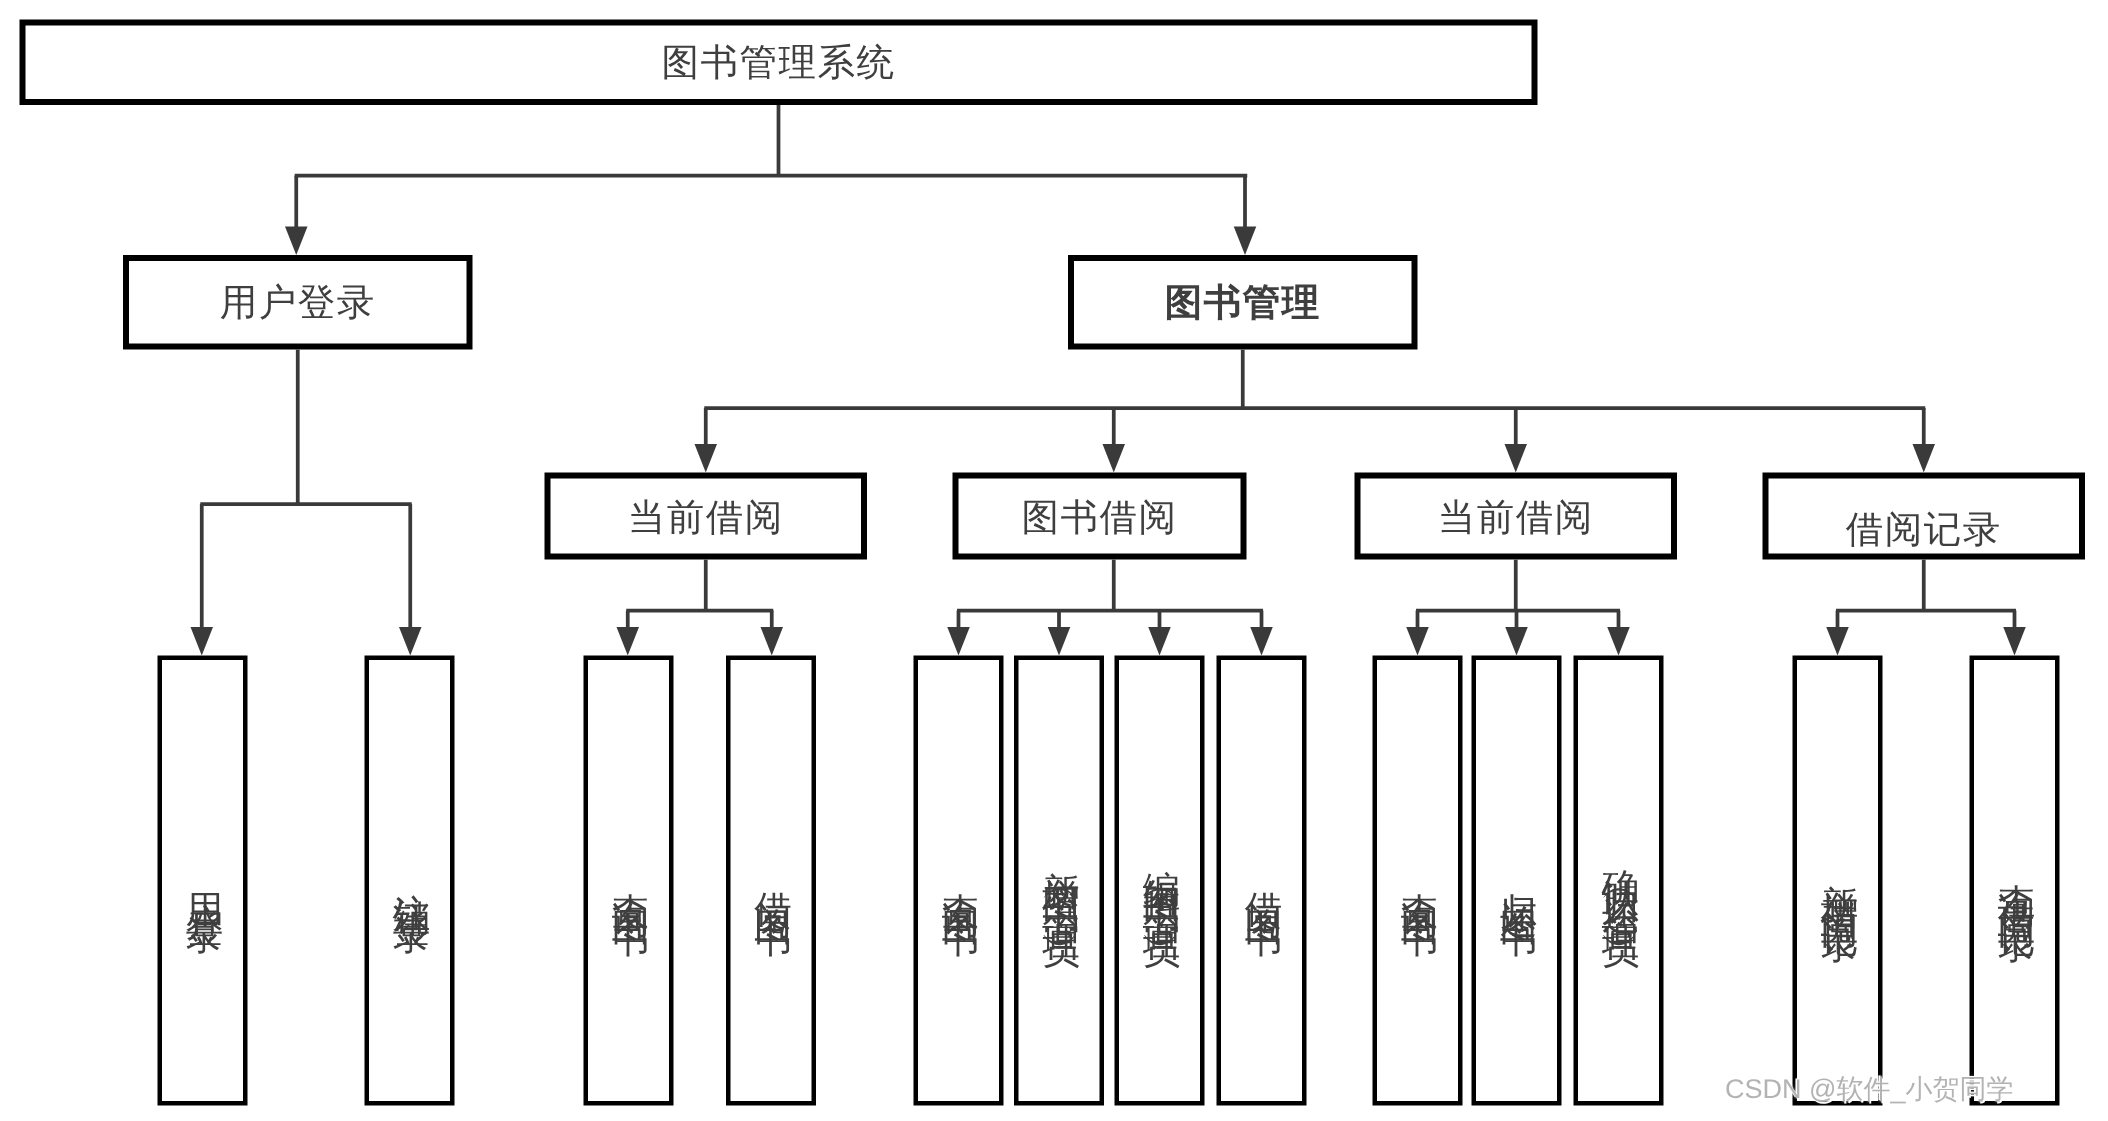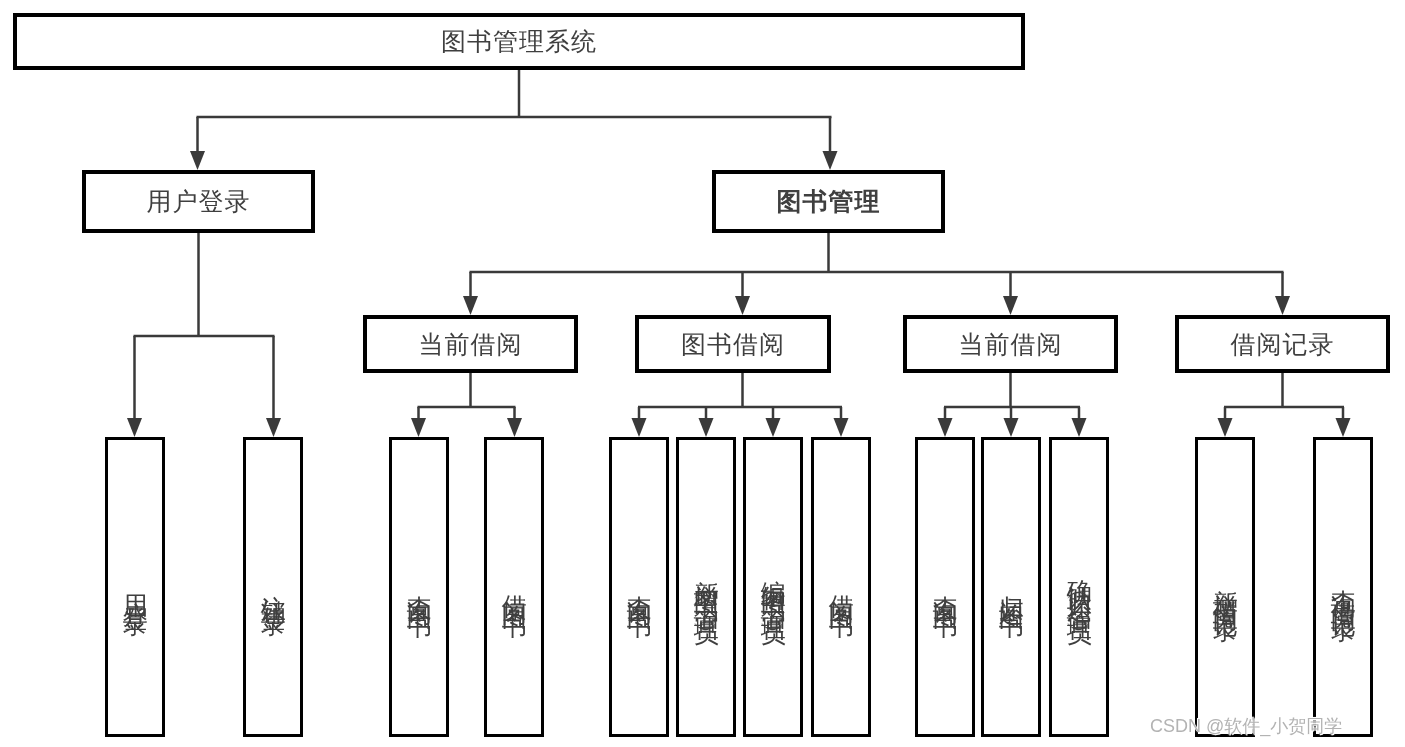--- a/index.html
+++ b/index.html
@@ -133,21 +133,21 @@
 
   <div class="box hbox" style="left:363px; top:315px; width:215px; height:58px;">
     <span>当前借阅</span>
   </div>
   <div class="box hbox" style="left:635px; top:315px; width:196px; height:58px;">
     <span>图书借阅</span>
   </div>
   <div class="box hbox" style="left:903px; top:315px; width:215px; height:58px;">
     <span>当前借阅</span>
   </div>
-  <div class="box hbox" style="left:1175px; top:315px; width:215px; height:58px;">
+  <div class="box hbox" style="left:1175px; top:315px; width:215px; height:58px;align-items:flex-end;">
     <span>借阅记录</span>
   </div>
 
   <div class="box vbox leaf" style="left:105px; top:437px; width:60px; height:300px;">
     <span class="vtext">用户登录</span>
   </div>
   <div class="box vbox leaf" style="left:243px; top:437px; width:60px; height:300px;">
     <span class="vtext">注销登录</span>
   </div>
 

